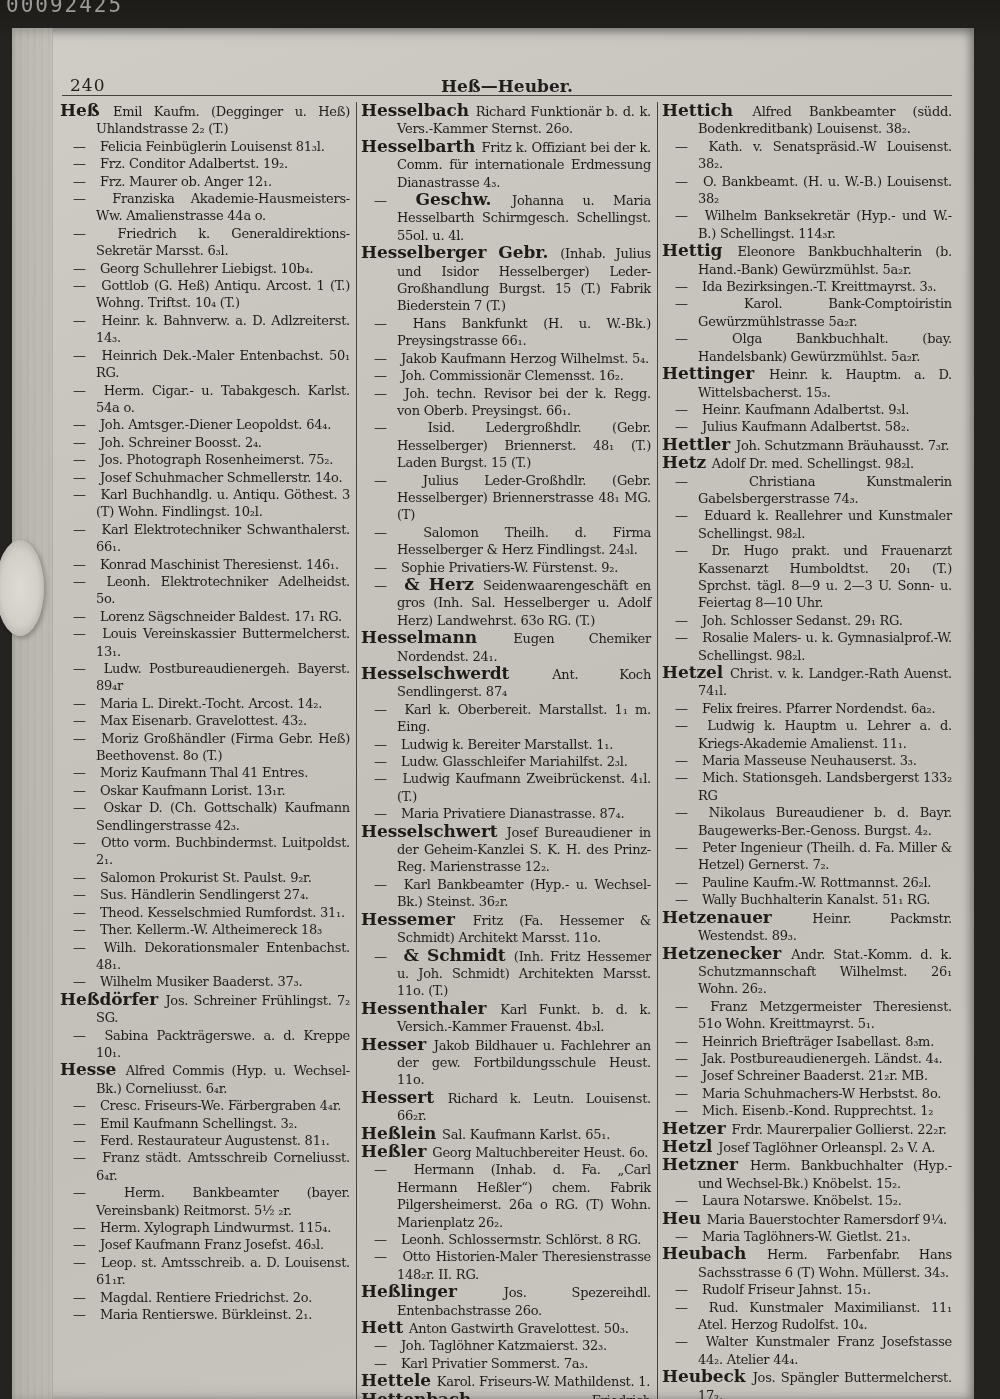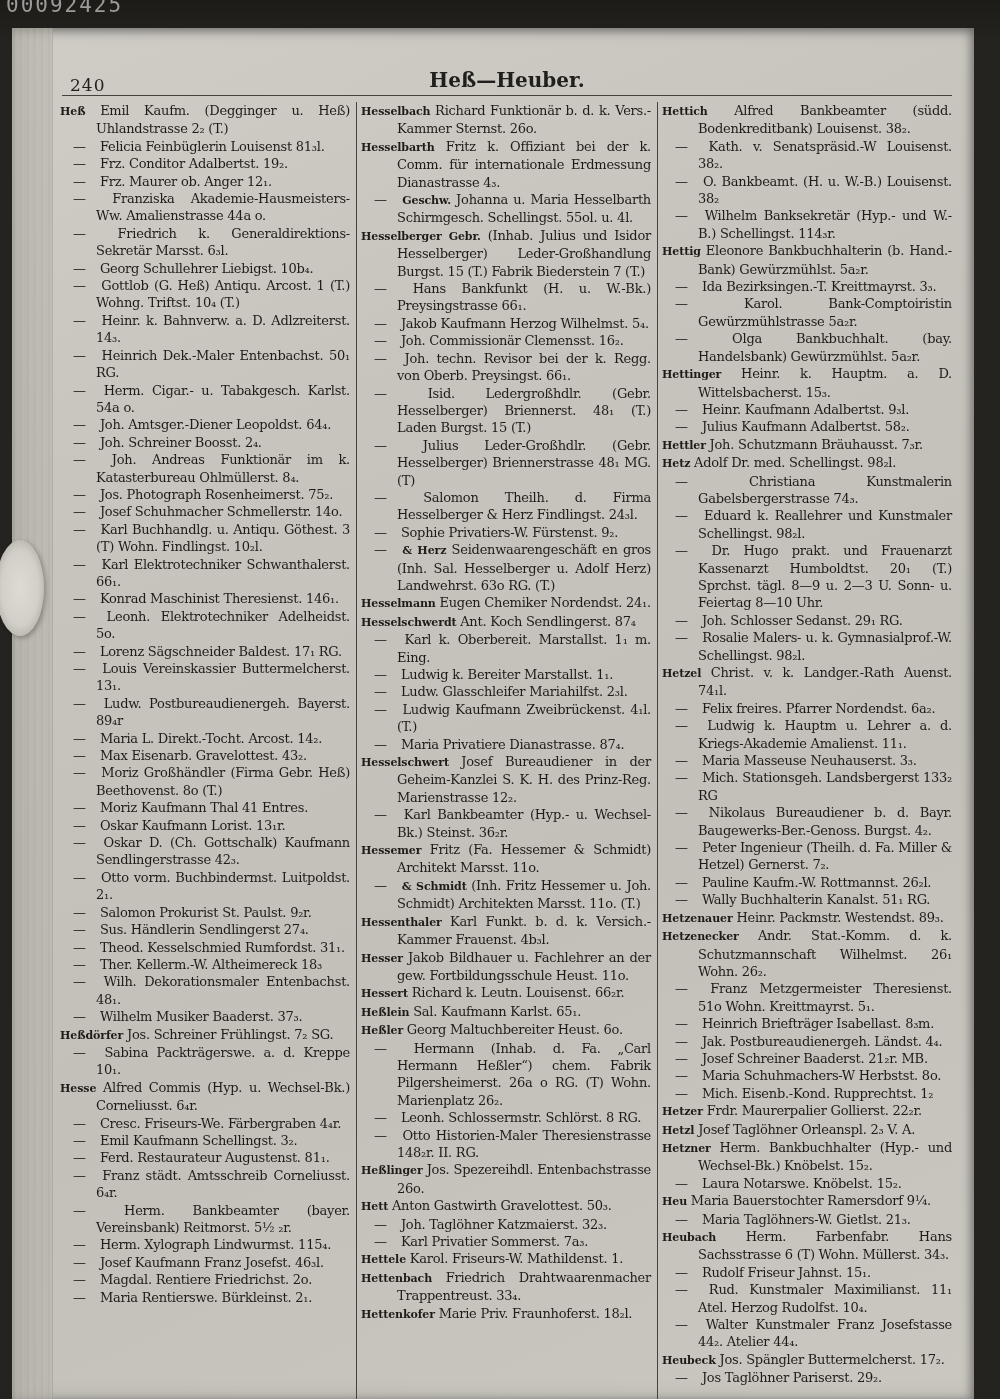--- a/index.html
+++ b/index.html
@@ -29,22 +29,22 @@
     position:absolute;left:-16px;top:512px;width:48px;height:96px;
     background:radial-gradient(ellipse at center,#dedbd4 0%,#d2cfc8 55%,#b5b2aa 78%,#9b978f 100%);
     border-radius:50%;
     box-shadow:2px 2px 5px rgba(0,0,0,.28);
   }
   .page-number{
     position:absolute;left:58px;top:38px;
     font-size:17px;color:#211f1b;letter-spacing:1px;margin-top:9px;
   }
   .page-header{
-    position:absolute;left:50px;right:22px;top:40px;
-    text-align:center;font-size:20px;font-weight:bold;color:#211f1b;
+    position:absolute;left:50px;right:22px;top:48px;
+    text-align:center;font-size:17px;font-weight:bold;color:#211f1b;
   }
   .header-rule{
     position:absolute;left:50px;right:22px;top:67px;height:1px;
     background:#45423c;
   }
   .text-area{
     position:absolute;left:44px;right:16px;top:74px;bottom:0;
     display:flex;align-items:flex-start;
   }
   .col{
@@ -53,21 +53,21 @@
     font-size:13px;line-height:17.4px;color:#1f1c18;
     letter-spacing:-0.25px;
     text-align:justify;
   }
   .col-rule{
     width:1px;align-self:stretch;
     background:#45423c;flex:0 0 1px;
   }
   .entry{margin:0;padding-left:36px;text-indent:-36px;}
   .dash{display:inline-block;width:36px;text-indent:13px;}
-  .headword{font-weight:bold;font-size:11px;letter-spacing:-0.1px;}
+  .headword{font-weight:bold;font-size:17px;letter-spacing:-0.1px;}
 </style>
 </head>
 <body>
 
 <div class="scan-id">00092425</div>
 
 <div class="page">
   <div class="page-edge"></div>
   <div class="punch-hole"></div>
   <div class="page-number">240</div>
@@ -149,25 +149,20 @@
     <span class="body-text">Joh. Amtsger.-Diener Leopoldst. 64₄.</span>
   </p>
 
 
   <p class="entry">
     <span class="dash">—</span>
     
     <span class="body-text">Joh. Schreiner Boosst. 2₄.</span>
   </p>
 
-  <p class="entry">
-    <span class="dash">—</span>
-    
-    <span class="body-text">Joh. Andreas Funktionär im k. Katasterbureau Ohlmüllerst. 8₄.</span>
-  </p>
 
   <p class="entry">
     <span class="dash">—</span>
     
     <span class="body-text">Jos. Photograph Rosenheimerst. 75₂.</span>
   </p>
 
   <p class="entry">
     <span class="dash">—</span>
     
@@ -347,20 +342,25 @@
     
     <span class="body-text">Herm. Xylograph Lindwurmst. 115₄.</span>
   </p>
 
   <p class="entry">
     <span class="dash">—</span>
     
     <span class="body-text">Josef Kaufmann Franz Josefst. 46₃l.</span>
   </p>
 
+  <p class="entry">
+    <span class="dash">—</span>
+    
+    <span class="body-text">Leop. st. Amtsschreib. a. D. Louisenst. 61₁r.</span>
+  </p>
 
   <p class="entry">
     <span class="dash">—</span>
     
     <span class="body-text">Magdal. Rentiere Friedrichst. 2o.</span>
   </p>
 
   <p class="entry">
     <span class="dash">—</span>
     

